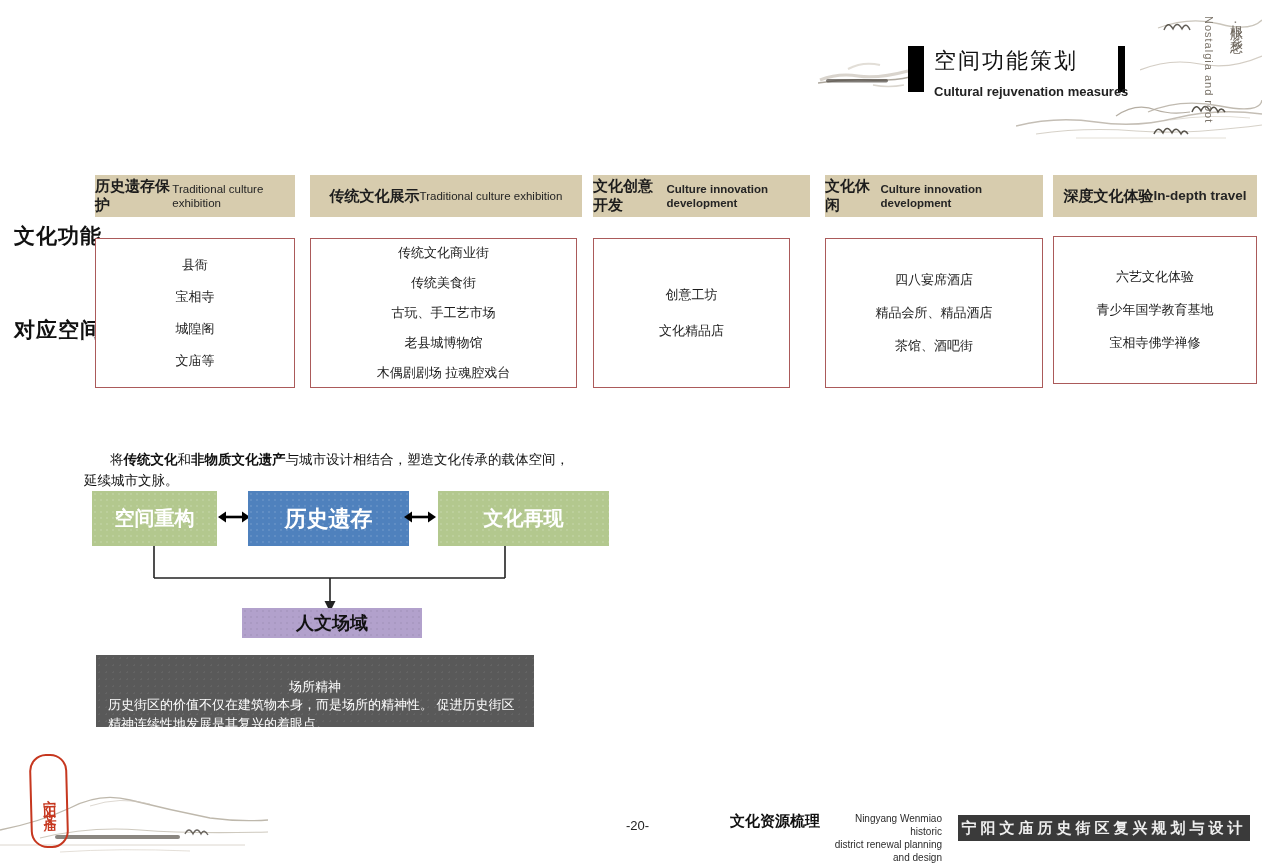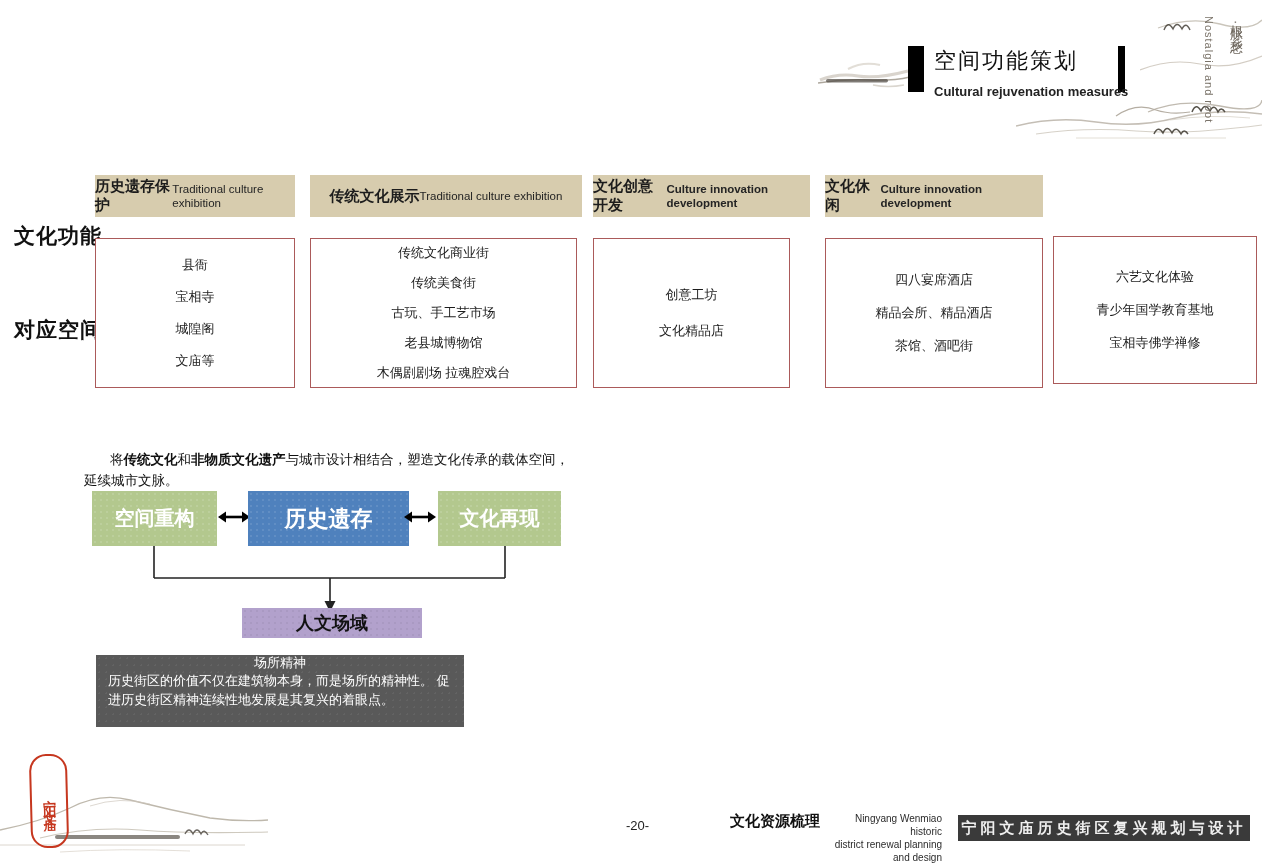--- a/index.html
+++ b/index.html
@@ -38,23 +38,23 @@
             color:#fff;font-weight:bold;}
   .green{background:#b3c88e;background-image:radial-gradient(rgba(255,255,255,.12) 1px,transparent 1px);background-size:6px 6px;}
   .blue{background:#4f81bd;background-image:radial-gradient(rgba(255,255,255,.10) 1px,transparent 1px);background-size:6px 6px;}
   .dbl-arrow{position:absolute;top:507px;}
   #result-box{position:absolute;left:242px;top:608px;width:180px;height:30px;background:#b2a1cc;
               background-image:radial-gradient(rgba(0,0,0,.05) 1px,transparent 1px);background-size:6px 6px;
               display:flex;align-items:center;justify-content:center;font-size:18px;font-weight:bold;color:#111;}
   #connector{position:absolute;left:0;top:546px;}
 
   
-  #spirit-box{position:absolute;left:96px;top:655px;width:368px;height:72px;background:#595959;
+  #spirit-box{position:absolute;left:96px;top:655px;width:438px;height:72px;background:#595959;
               background-image:radial-gradient(rgba(255,255,255,.06) 1px,transparent 1px);background-size:7px 7px;
-              color:#fff;box-sizing:border-box;padding:0 12px 0 12px;}
+              color:#fff;box-sizing:border-box;padding:24px 12px 0 12px;}
   #spirit-title{text-align:center;font-size:13px;line-height:1.3;}
   #spirit-body{font-size:13px;line-height:1.45;}
 
   
   #page-num{position:absolute;left:626px;top:818px;font-size:13px;color:#222;}
   #footer-section{position:absolute;left:730px;top:812px;width:212px;display:flex;justify-content:flex-end;gap:6px;}
   #footer-section-cn{font-size:15px;font-weight:bold;white-space:nowrap;color:#111;}
   .footer-en{font-size:10px;color:#2b2b2b;text-align:right;line-height:1.3;}
   #project-box{position:absolute;left:958px;top:815px;width:292px;height:26px;background:#3a3a3a;
                display:flex;align-items:center;justify-content:center;color:#efefef;
@@ -117,20 +117,24 @@
     <div class="func-en">Traditional culture exhibition</div>
   </div>
   <div class="func-box" style="left:593px;width:217px;">
     <div class="func-cn">文化创意开发</div>
     <div class="func-en bolden">Culture innovation development</div>
   </div>
   <div class="func-box" style="left:825px;width:218px;">
     <div class="func-cn">文化休闲</div>
     <div class="func-en bolden">Culture innovation development</div>
   </div>
+  <div class="func-box" style="left:1053px;width:204px;">
+    <div class="func-cn">深度文化体验</div>
+    <div class="func-en big">In-depth travel</div>
+  </div>
 
   <div class="space-box" style="left:95px;width:200px;">
     <div class="space-item">县衙</div>
     <div class="space-item">宝相寺</div>
     <div class="space-item">城隍阁</div>
     <div class="space-item">文庙等</div>
   </div>
   <div class="space-box" style="left:310px;width:267px;gap:12px;">
     <div class="space-item">传统文化商业街</div>
     <div class="space-item">传统美食街</div>
@@ -164,21 +168,21 @@
     <polygon points="32,10 24,4.5 24,15.5" fill="#000"></polygon>
   </svg>
   <div class="flow-box blue" style="left:248px;width:161px;font-size:22px;">
     <span>历史遗存</span>
   </div>
   <svg class="dbl-arrow" style="left:404px;" width="32" height="20" viewBox="0 0 32 20">
     <line x1="5" y1="10" x2="27" y2="10" stroke="#000" stroke-width="2.6"></line>
     <polygon points="0,10 8,4.5 8,15.5" fill="#000"></polygon>
     <polygon points="32,10 24,4.5 24,15.5" fill="#000"></polygon>
   </svg>
-  <div class="flow-box green" style="left:438px;width:123px;font-size:20px;">
+  <div class="flow-box green" style="left:438px;width:171px;font-size:20px;">
     <span>文化再现</span>
   </div>
 
   <svg id="connector" width="620" height="68" viewBox="0 0 620 68">
     <line x1="154" y1="0" x2="154" y2="32" stroke="#222" stroke-width="1.6"></line>
     <line x1="505" y1="0" x2="505" y2="32" stroke="#222" stroke-width="1.6"></line>
     <line x1="154" y1="32" x2="505" y2="32" stroke="#222" stroke-width="1.6"></line>
     <line x1="330" y1="32" x2="330" y2="57" stroke="#222" stroke-width="1.6"></line>
     <polygon points="330,66 324.5,55 335.5,55" fill="#222"></polygon>
   </svg>

